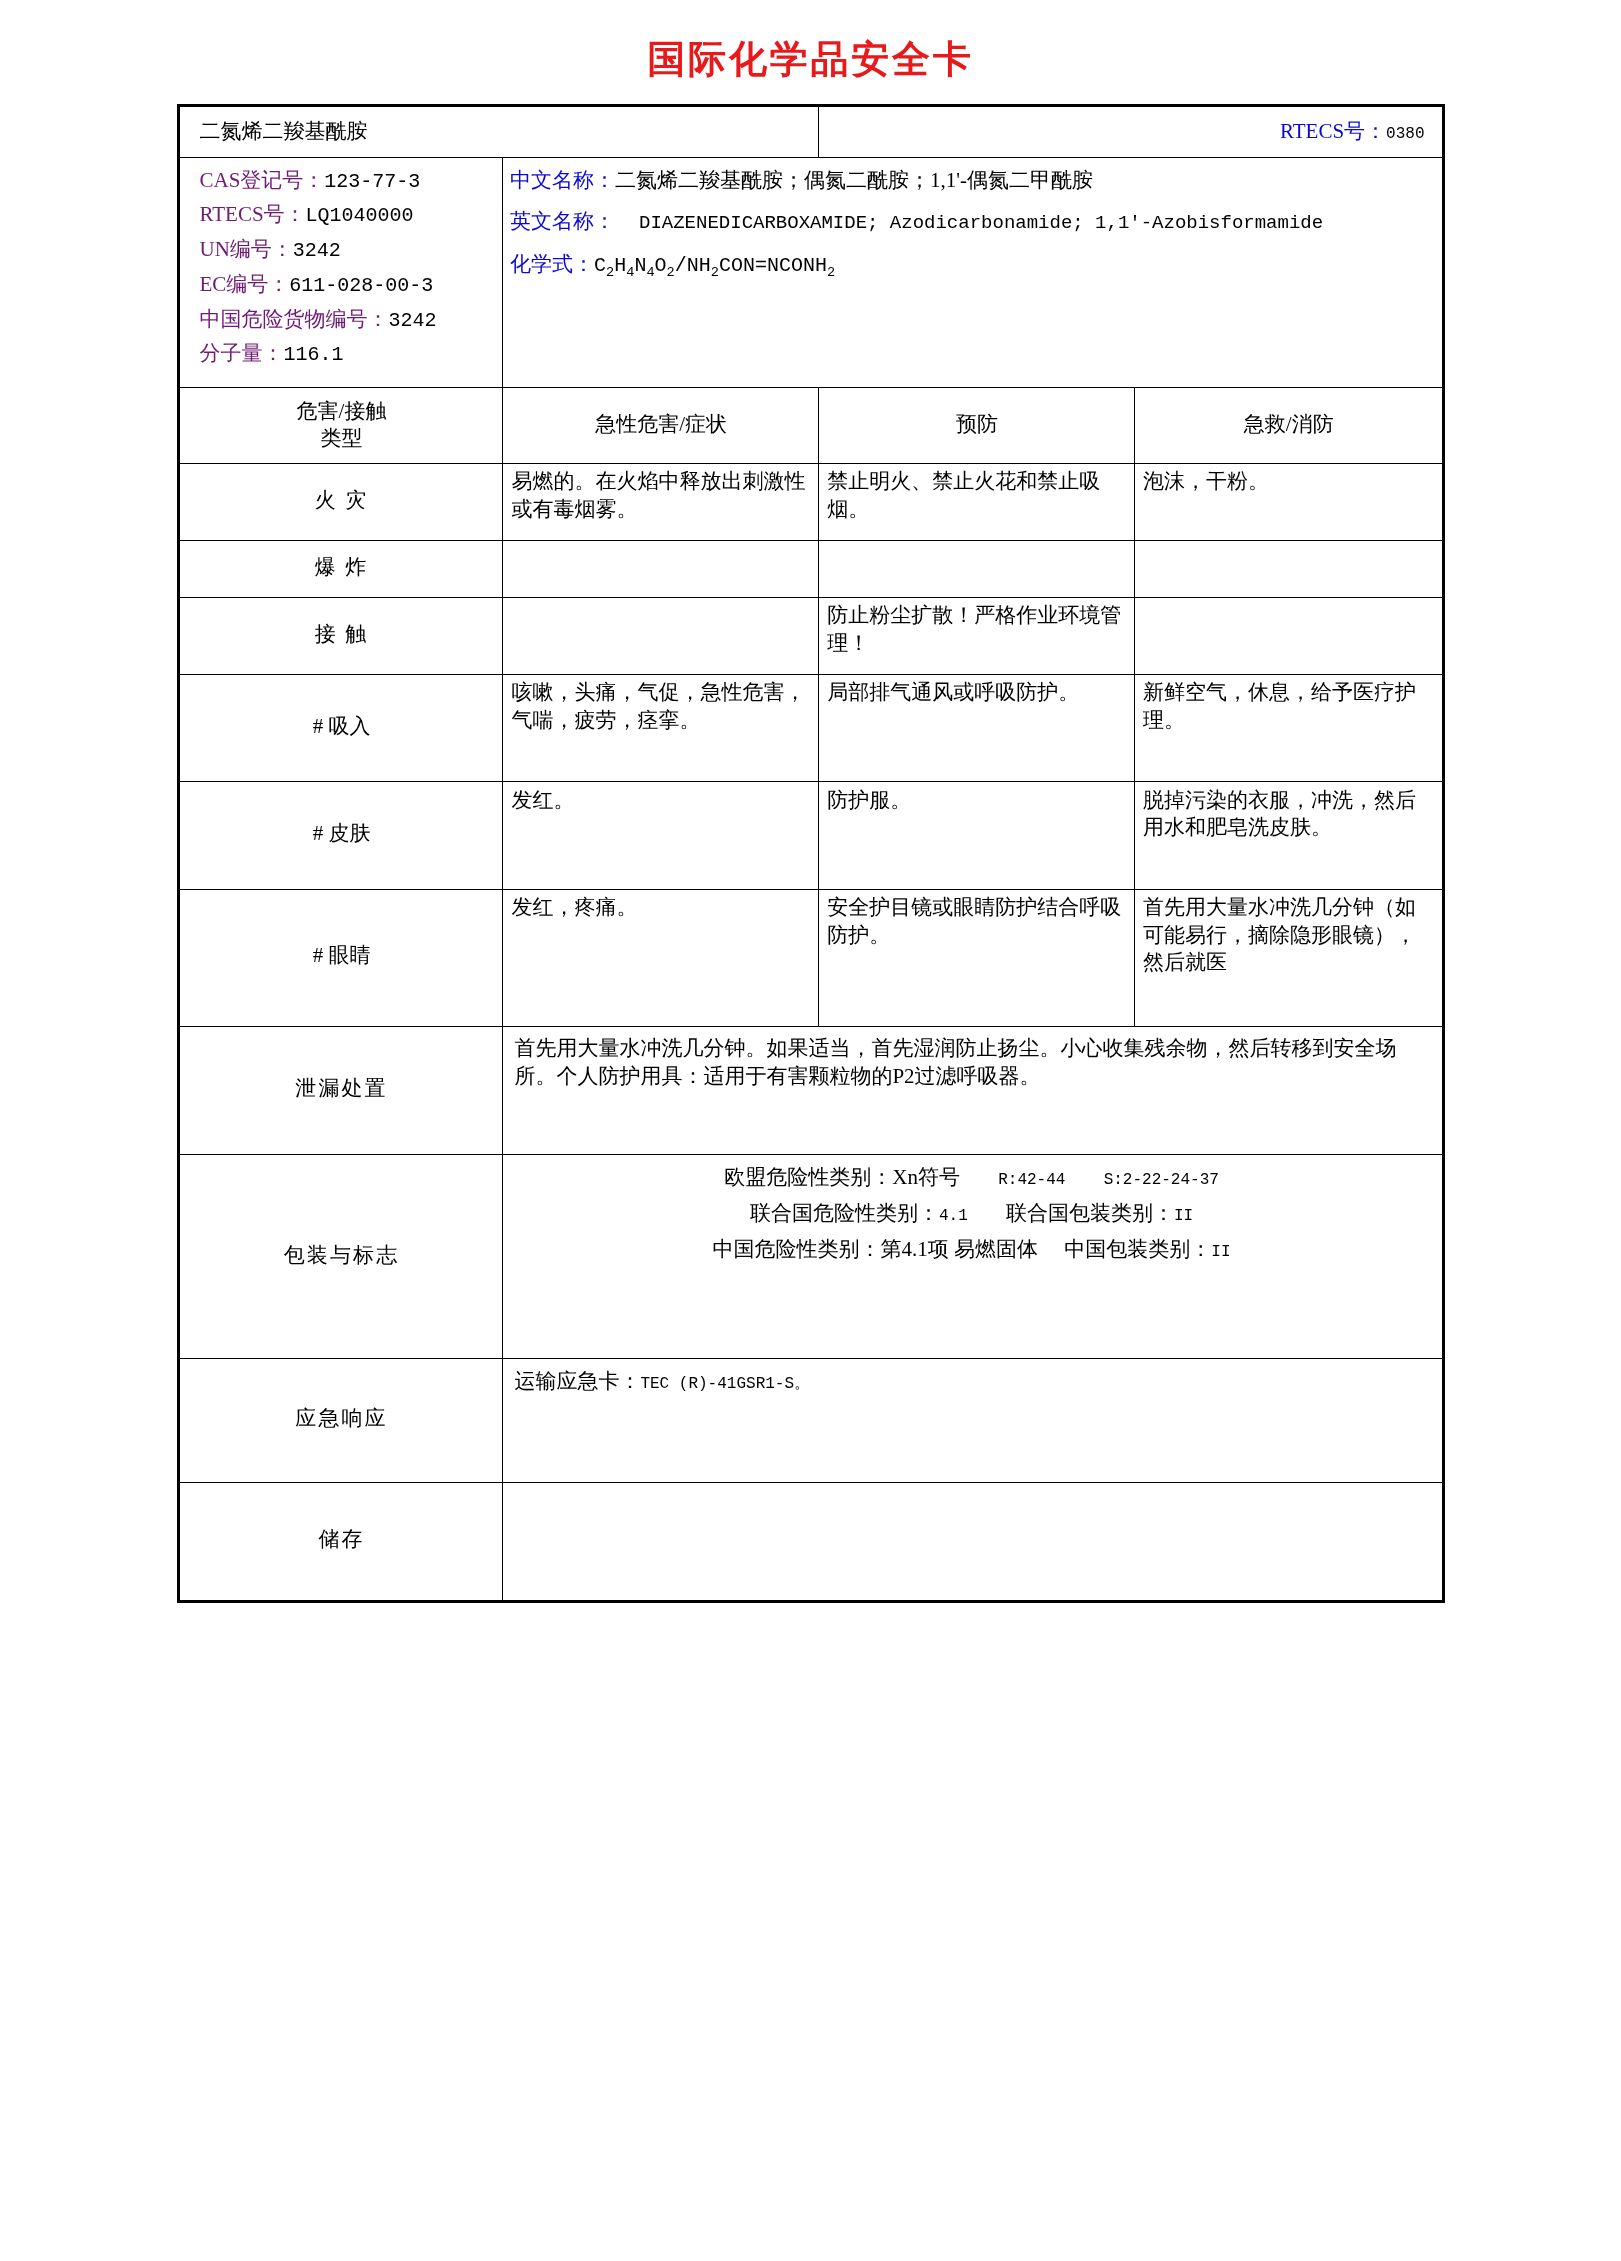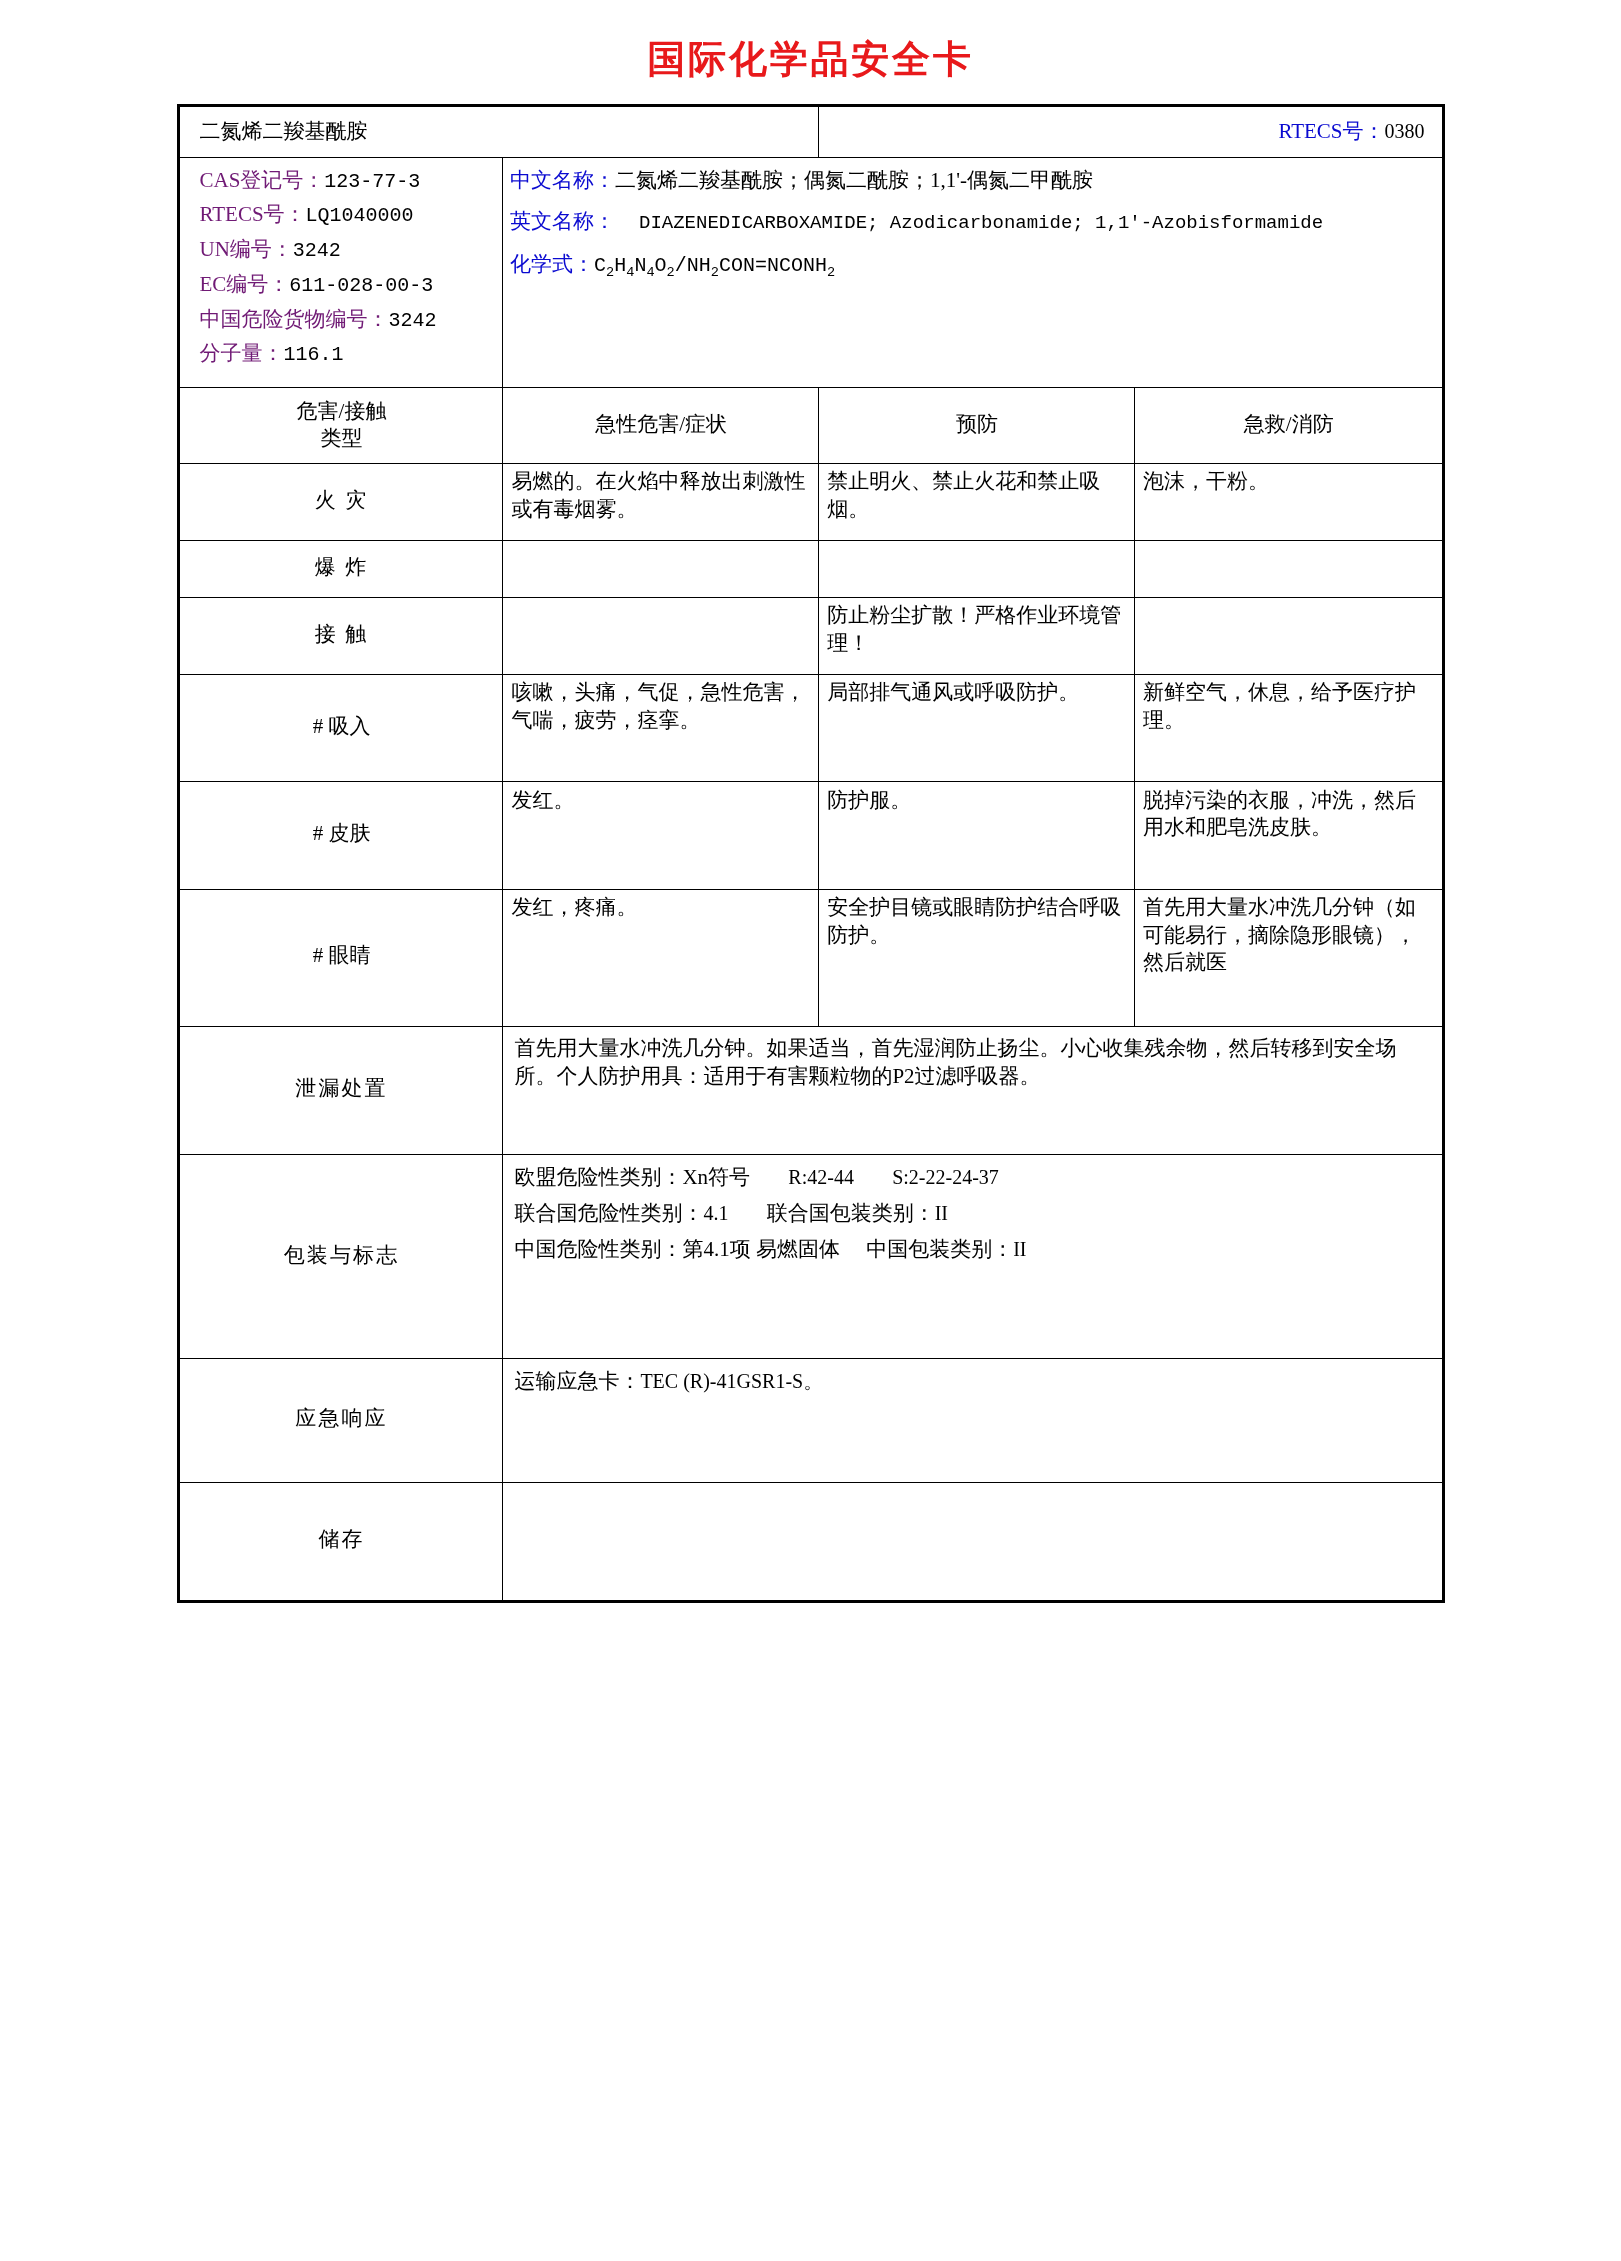--- a/index.html
+++ b/index.html
@@ -92,23 +92,23 @@
     text-align: center;
     color: #0a0ad0;
     vertical-align: middle !important;
     font-size: 22px;
     letter-spacing: 2.1px;
   }
   .rowlabel.tight { letter-spacing: 0px; }
   .cell-txt { color: #000; }
   .wide-cell { color: #000; padding: 8.5px 12.8px 10px 11.4px !important; }
   .pack-cell { color: #0a0ad0; padding: 8.5px 12.8px 10px 11.4px !important; }
-  .pack-cell .ln { margin-bottom: 8.5px; }
+  .pack-cell .ln { margin-bottom: 8.5px; text-align: center; }
   .pack-cell .blk { color: #000; }
-  .mono { font-family: Liberation Serif, serif; font-size: 20px; }
+  .mono { font-family: Liberation Mono, monospace; font-size: 16px; }
   .emerg-cell { color: #0a0ad0; padding: 8.5px 12.8px 10px 11.4px !important; }
 </style>
 </head>
 <body>
 
 <div class="page">
 
   <div class="main-title">国际化学品安全卡</div>
 
   <div class="card">

